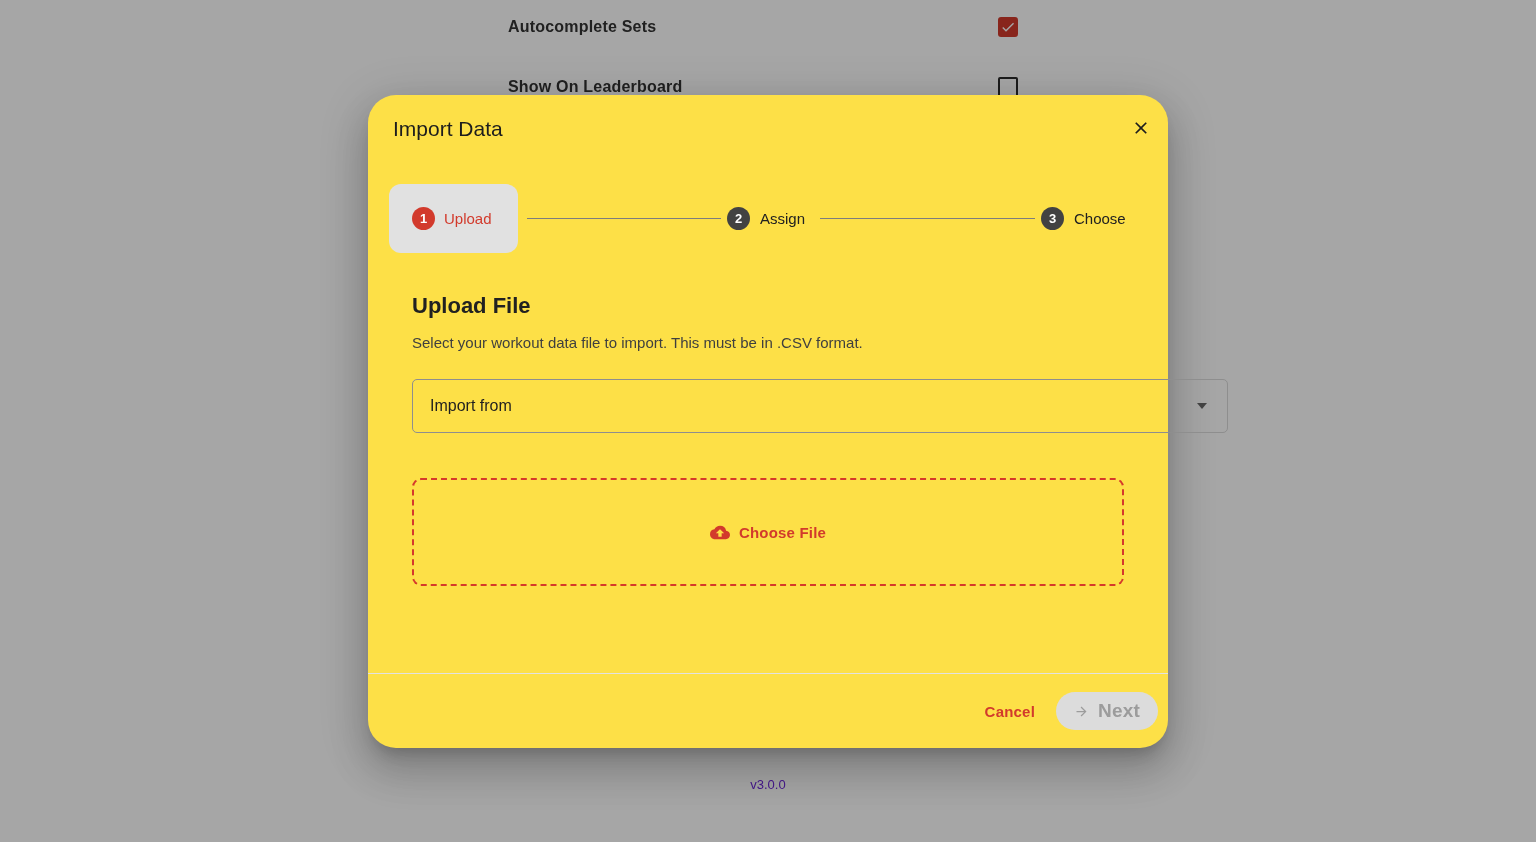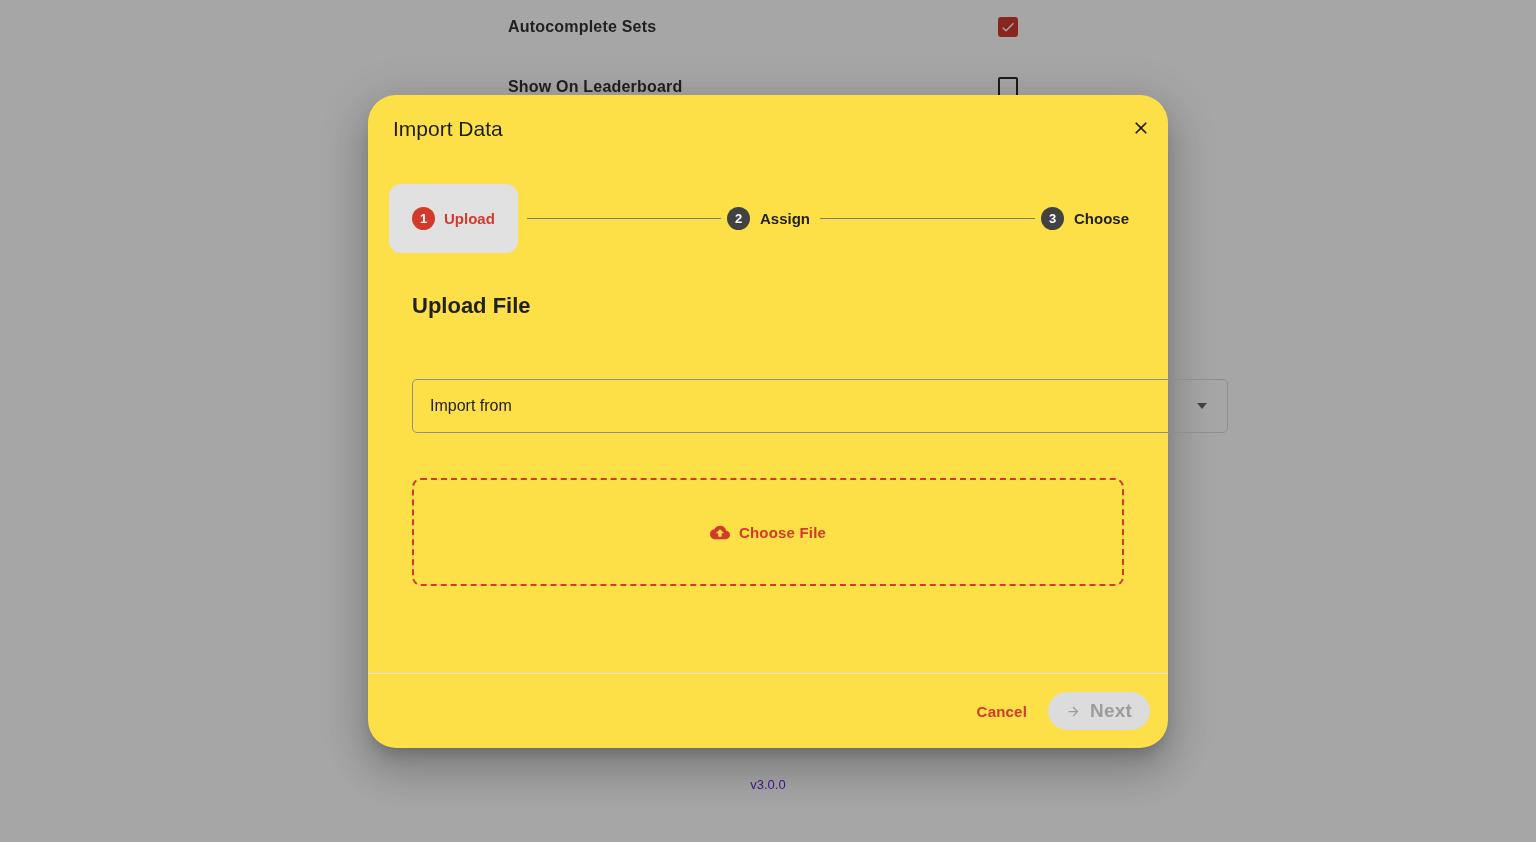--- a/index.html
+++ b/index.html
@@ -34,21 +34,21 @@
     background: #e1e1e1; border-radius: 12px;
     display: flex; align-items: center; padding-left: 23px; gap: 9px; cursor: pointer;
   }
   .step-circle {
     width: 23px; height: 23px; border-radius: 50%; flex: 0 0 auto;
     display: flex; align-items: center; justify-content: center;
     color: #ffffff; font-size: 13px; font-weight: 600;
   }
   .step-circle.active { background: #d23a2c; }
   .step-circle.inactive { background: #424242; }
-  .step-label { font-size: 15px; font-weight: 700; }
+  .step-label { font-size: 15px; font-weight: 400; }
   .step-label.active { color: #d23a2c; }
   .step-label.inactive { color: #212121; }
   .step-group { position: absolute; display: flex; align-items: center; gap: 10px; cursor: pointer; }
   .step-2 { left: 359px; top: 112px; }
   .step-3 { left: 673px; top: 112px; }
   .step-line { position: absolute; height: 1px; background: #7d7d7d; top: 123px; }
   .line-1 { left: 159px; width: 194px; }
   .line-2 { left: 452px; width: 215px; }
 
   
@@ -67,21 +67,21 @@
     position: absolute; left: 44px; top: 383px; width: 712px; height: 108px;
     border: 2px dashed #d5392b; border-radius: 9px;
     display: flex; align-items: center; justify-content: center; cursor: pointer;
   }
   .choose-file { display: flex; align-items: center; gap: 9px; background: none; border: none; cursor: pointer; }
   .choose-file-label { font-size: 15px; font-weight: 600; color: #d23a2c; letter-spacing: .2px; }
 
   
   .modal-divider { position: absolute; left: 0; top: 578px; width: 800px; height: 1px; background: #e2e2e2; }
   .modal-footer {
-    position: absolute; left: 0; top: 579px; width: 800px; height: 74px;
+    position: absolute; left: 8px; top: 579px; width: 800px; height: 74px;
     display: flex; align-items: center; justify-content: flex-end; gap: 21px; padding-right: 18px;
   }
   .cancel-btn { background: none; border: none; font-family: inherit; font-size: 15px; font-weight: 600; color: #d23a2c; cursor: pointer; letter-spacing: .2px; }
   .next-btn {
     width: 102px; height: 38px; border: none; border-radius: 19px; background: #dcdcdc;
     display: flex; align-items: center; justify-content: center; gap: 9px;
     font-family: inherit; font-size: 19px; font-weight: 600; color: #9c9c9c; cursor: default; letter-spacing: .2px;
   }
   .icon-flex { display: flex; align-items: center; justify-content: center; }
 </style>
@@ -125,20 +125,21 @@
     <span class="step-circle inactive">2</span>
     <span class="step-label inactive">Assign</span>
   </div>
   <div class="step-line line-2"></div>
   <div class="step-group step-3">
     <span class="step-circle inactive">3</span>
     <span class="step-label inactive">Choose</span>
   </div>
 
   <div class="section-heading">Upload File</div>
+  <div class="section-desc">Select your workout data file to import. This must be in .CSV format.</div>
 
   <button class="select-field">
     <span class="select-value">Import from</span>
     <span class="caret-down"></span>
   </button>
 
   <div class="dropzone">
     <button class="choose-file">
       <span class="icon-flex">
         <svg width="20" height="17" viewBox="0 0 24 20">

